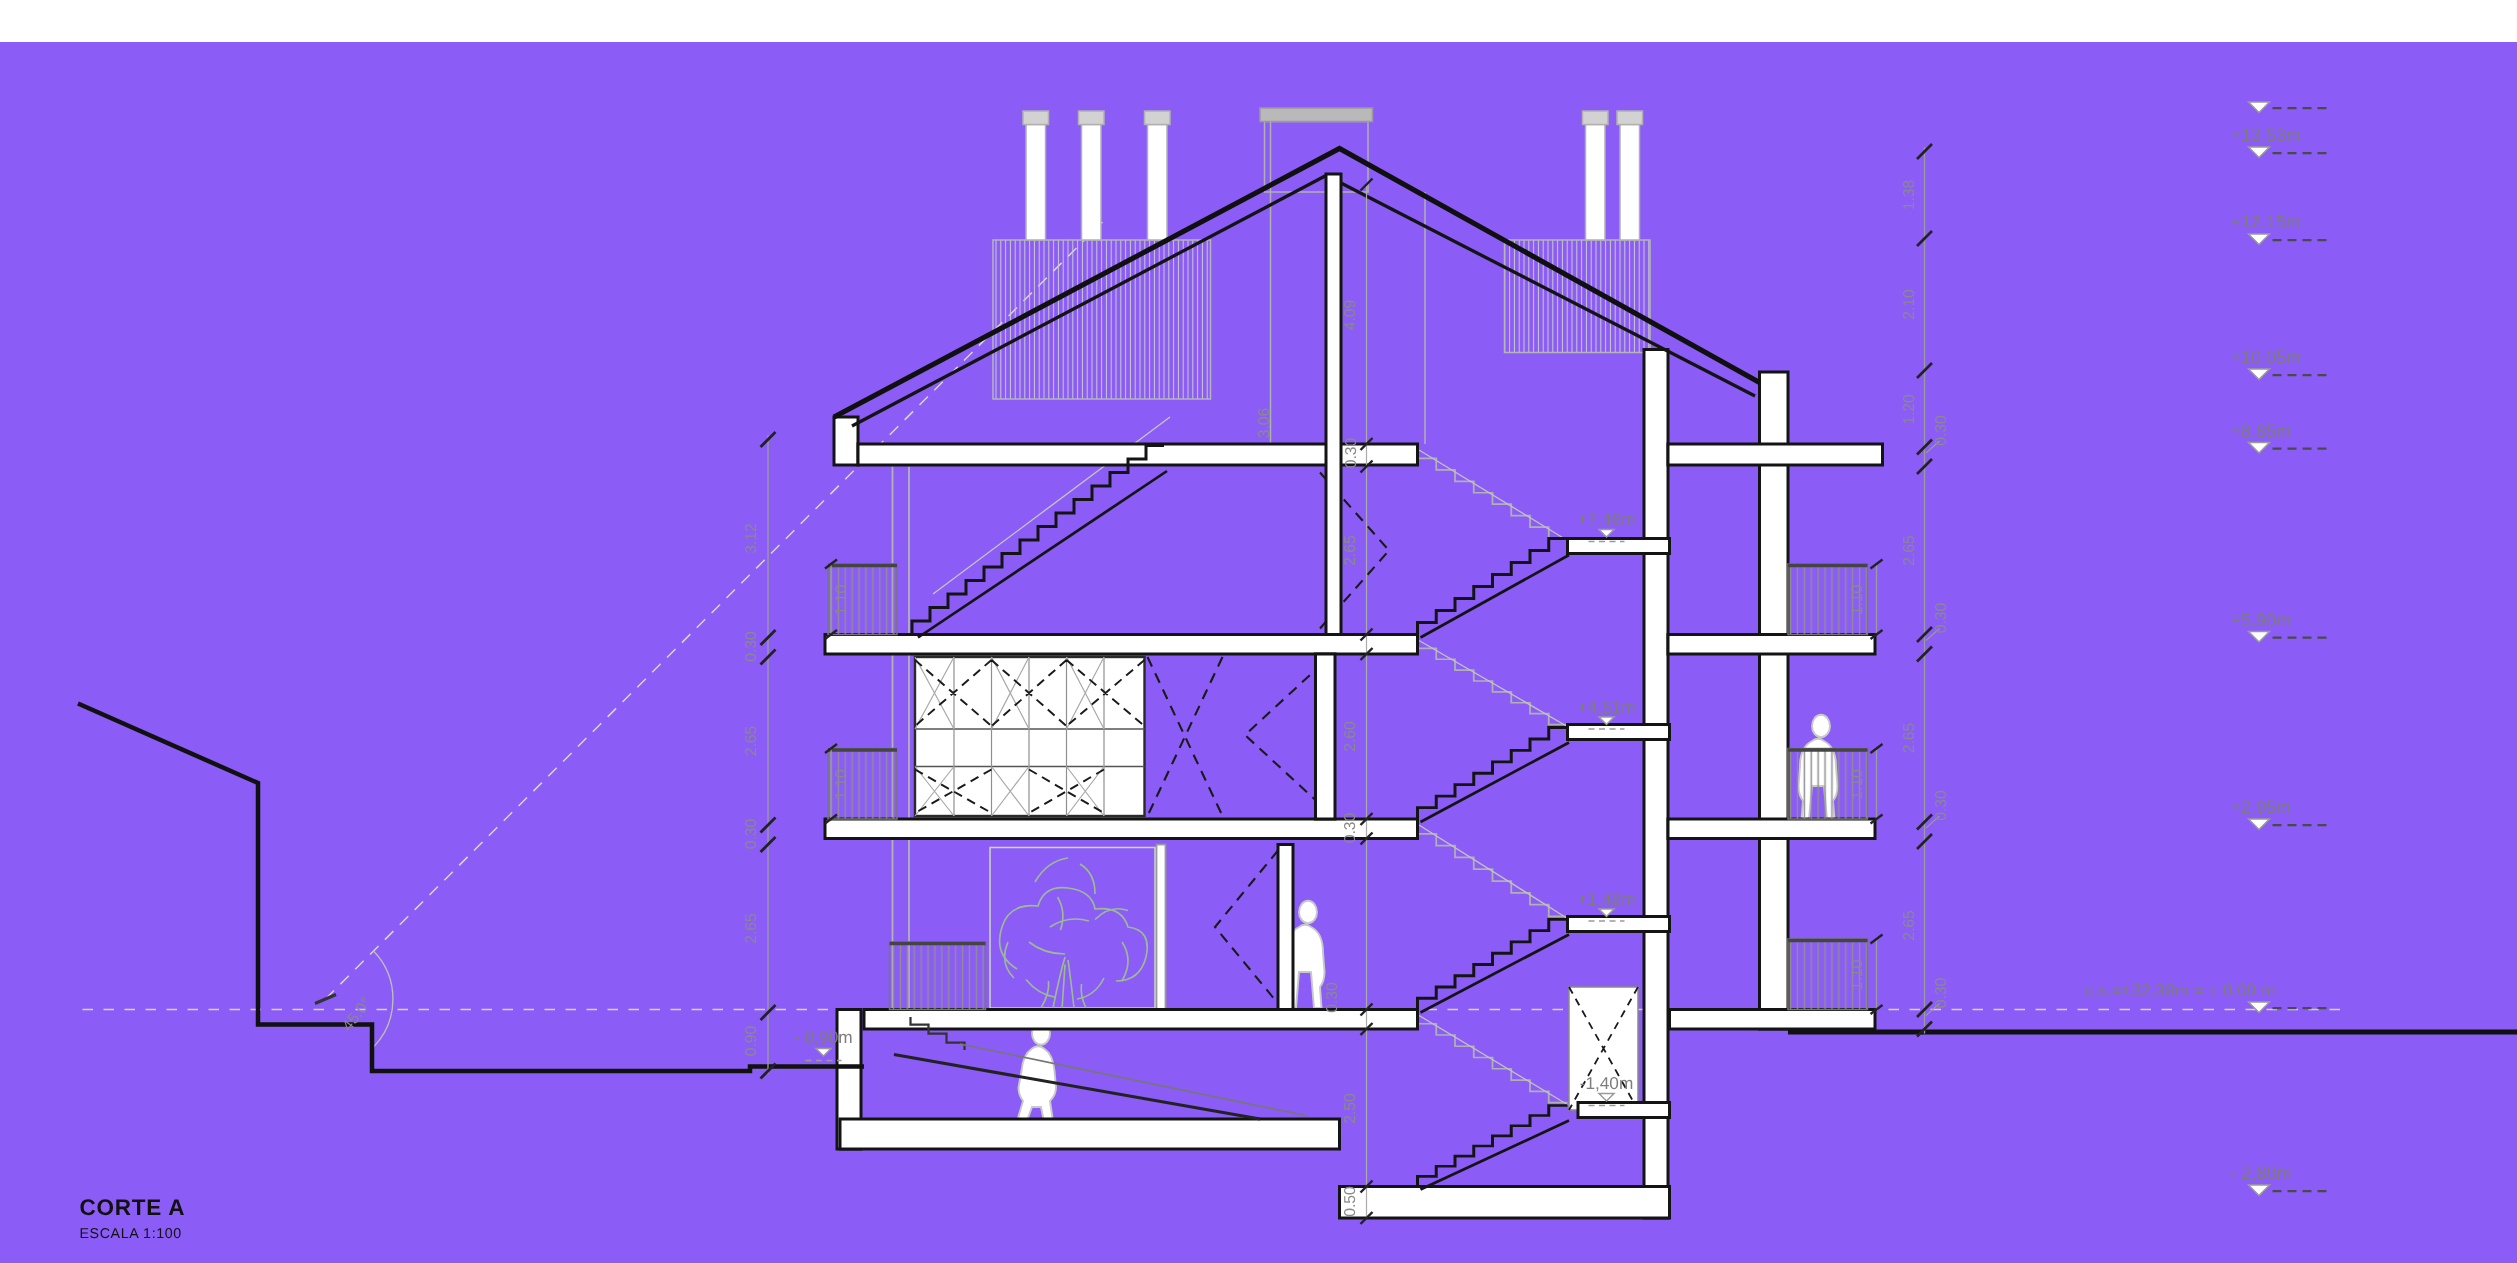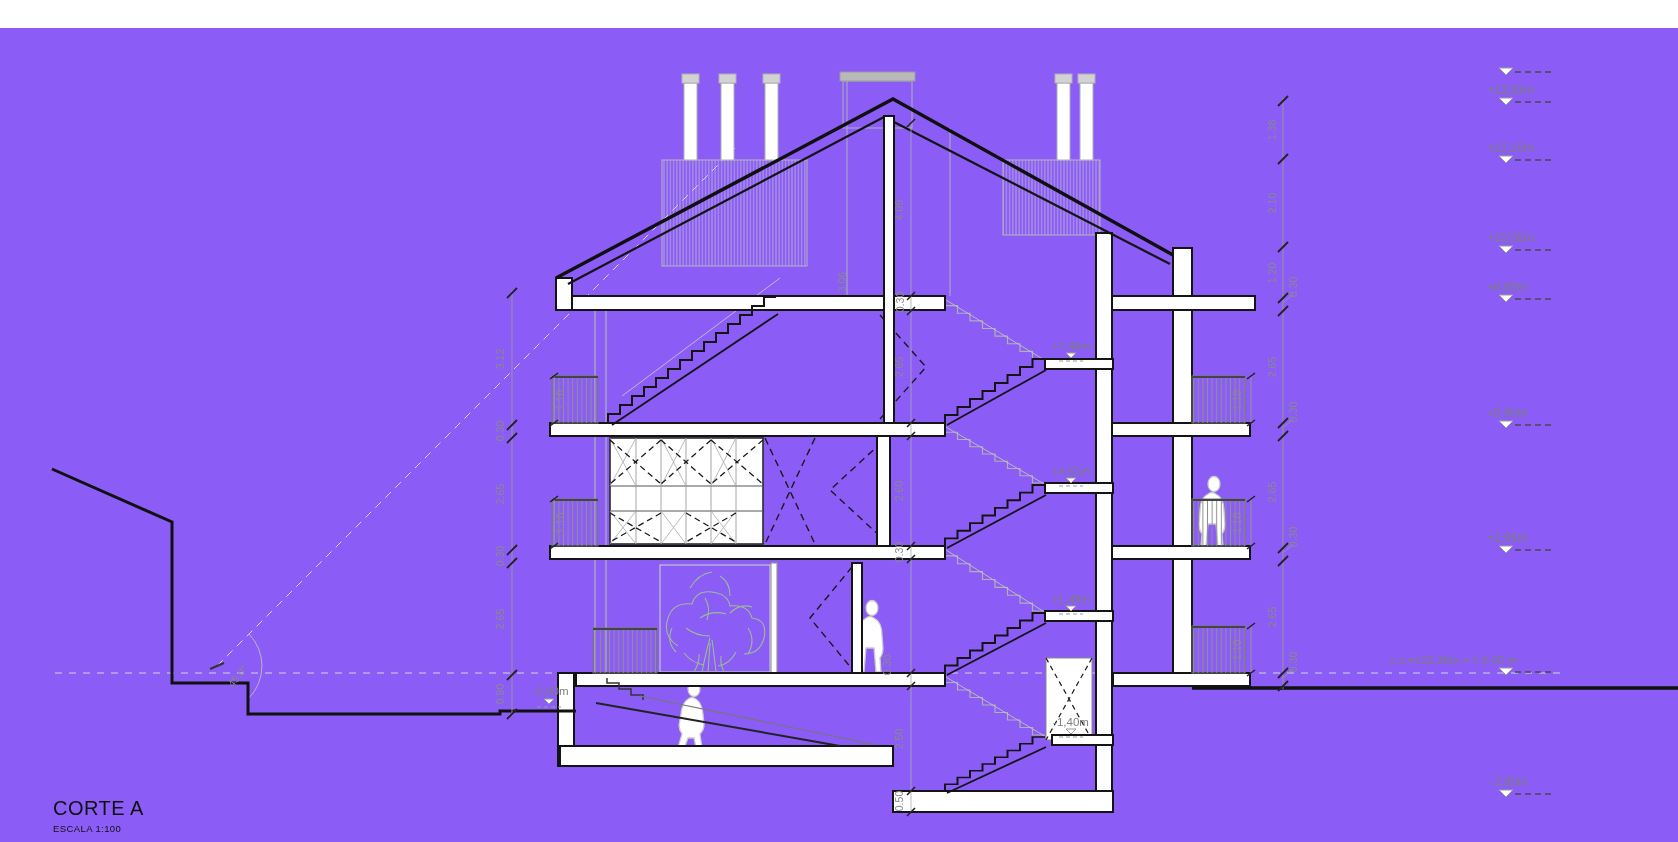--- a/index.html
+++ b/index.html
@@ -5,21 +5,21 @@
   html,body{margin:0;padding:0;background:#ffffff;font-family:"Liberation Sans",sans-serif;}
   .stage{position:relative;width:1678px;height:842px;background:#8b5cf6;overflow:hidden;margin-top:28px;}
   svg{position:absolute;left:0;top:0;}
   svg text{fill:#8a8a8a;font-family:"Liberation Sans",sans-serif;}
   .dimlab{font-size:10.5px;fill:#8a8a8a;}
   .lvllab{font-size:12px;fill:#7d7d7d;}
   .inlvl{font-size:11.5px;fill:#7d7d7d;}
   .note{font-size:11.5px;fill:#7d7d7d;}
   .cut{fill:#ffffff;stroke:#141414;stroke-width:2;}
   .title-block{position:absolute;left:53px;top:769px;color:#111;}
-  .title-block .t1{font-size:20px;font-weight:400;letter-spacing:.5px;}
+  .title-block .t1{font-size:15px;font-weight:700;letter-spacing:.5px;}
   .title-block .t2{font-size:9.5px;font-weight:400;letter-spacing:.4px;margin-top:3px;}
 </style>
 </head>
 <body>
 
 <div class="stage">
 <svg width="1678" height="842" viewBox="0 0 1678 842">
 <defs>
   <pattern id="hv" width="3.2" height="8" patternUnits="userSpaceOnUse">
     <path d="M1.6 0 V8" stroke="#c9c9c9" stroke-width="0.7"></path>

